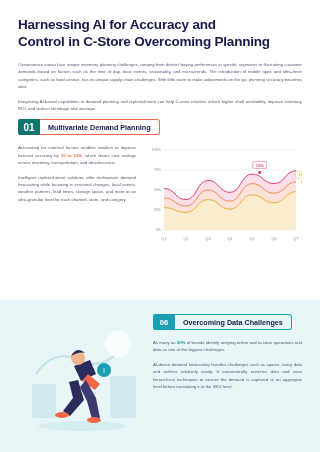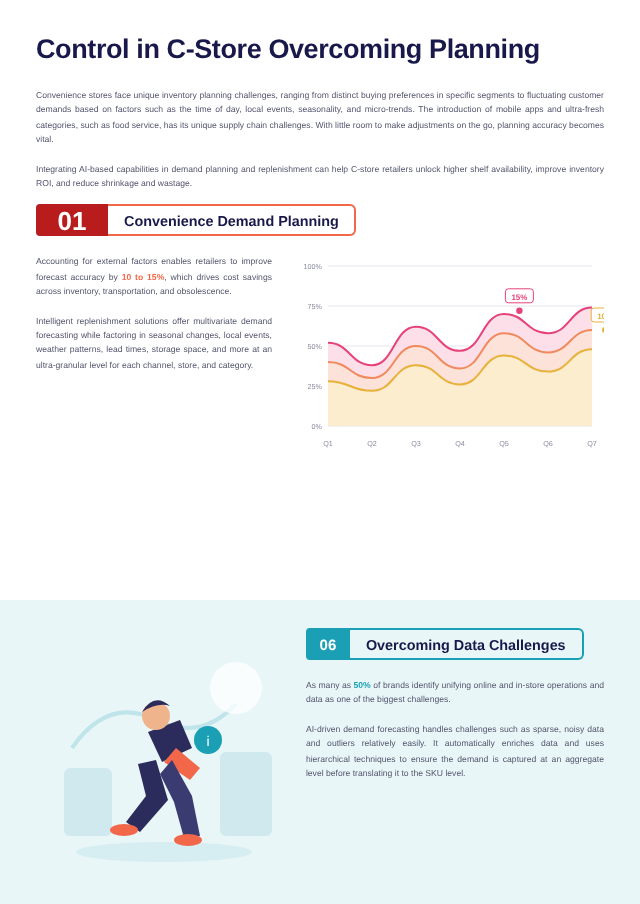--- a/index.html
+++ b/index.html
@@ -22,23 +22,23 @@
   .intro{
     margin-top:11px;
     font-size:4.3px;line-height:7.4px;color:#55566e;text-align:justify;
   }
   .intro p{margin:0 0 7px 0;}
 
   
   .sec1{margin-top:6px;padding:0 18px;position:relative;}
   .sec1-head{display:flex;align-items:stretch;height:16px;}
   .num-badge{
-    width:36px;background:#b91c1c;color:#fff;
+    width:22px;background:#0f766e;color:#fff;
     display:flex;align-items:center;justify-content:center;
-    font-size:13px;font-weight:bold;border-radius:2px 0 0 2px;
+    font-size:10px;font-weight:bold;border-radius:2px 0 0 2px;
   }
   .head-label{
     flex:0 0 auto;
     border:1px solid #f2674a;border-left:none;
     border-radius:0 3px 3px 0;
     display:flex;align-items:center;
     padding:0 8px;
     font-size:7.2px;font-weight:bold;color:#18194a;
     background:#fff;
   }
@@ -80,32 +80,33 @@
   .chart-label{font-size:3.6px;fill:#8a8ba0;}
   .chart-tag{font-size:4px;font-weight:bold;}
 </style>
 </head>
 <body>
 
 <div class="page">
 
   <div class="header">
     <div class="title">
+      <span>Harnessing AI for Accuracy and</span>
       <span class="l2">Control in C-Store Overcoming Planning</span>
     </div>
     <div class="intro">
       <p>Convenience stores face unique inventory planning challenges, ranging from distinct buying preferences in specific segments to fluctuating customer demands based on factors such as the time of day, local events, seasonality, and micro-trends. The introduction of mobile apps and ultra-fresh categories, such as food service, has its unique supply chain challenges. With little room to make adjustments on the go, planning accuracy becomes vital.</p>
       <p>Integrating AI-based capabilities in demand planning and replenishment can help C-store retailers unlock higher shelf availability, improve inventory ROI, and reduce shrinkage and wastage.</p>
     </div>
   </div>
 
   <div class="sec1">
     <div class="sec1-head">
       <div class="num-badge">01</div>
-      <div class="head-label">Convenience Demand Planning</div>
+      <div class="head-label">Multivariate Demand Planning</div>
     </div>
 
     <div class="sec1-body">
       <div class="sec1-text">
         <p><span>Accounting for external factors enables retailers to improve forecast accuracy by </span><span class="hl-orange">10 to 15%</span><span>, which drives cost savings across inventory, transportation, and obsolescence.</span></p>
         <p>Intelligent replenishment solutions offer multivariate demand forecasting while factoring in seasonal changes, local events, weather patterns, lead times, storage space, and more at an ultra-granular level for each channel, store, and category.</p>
       </div>
 
       <div class="sec1-chart">
         <div class="chart-wrap">

